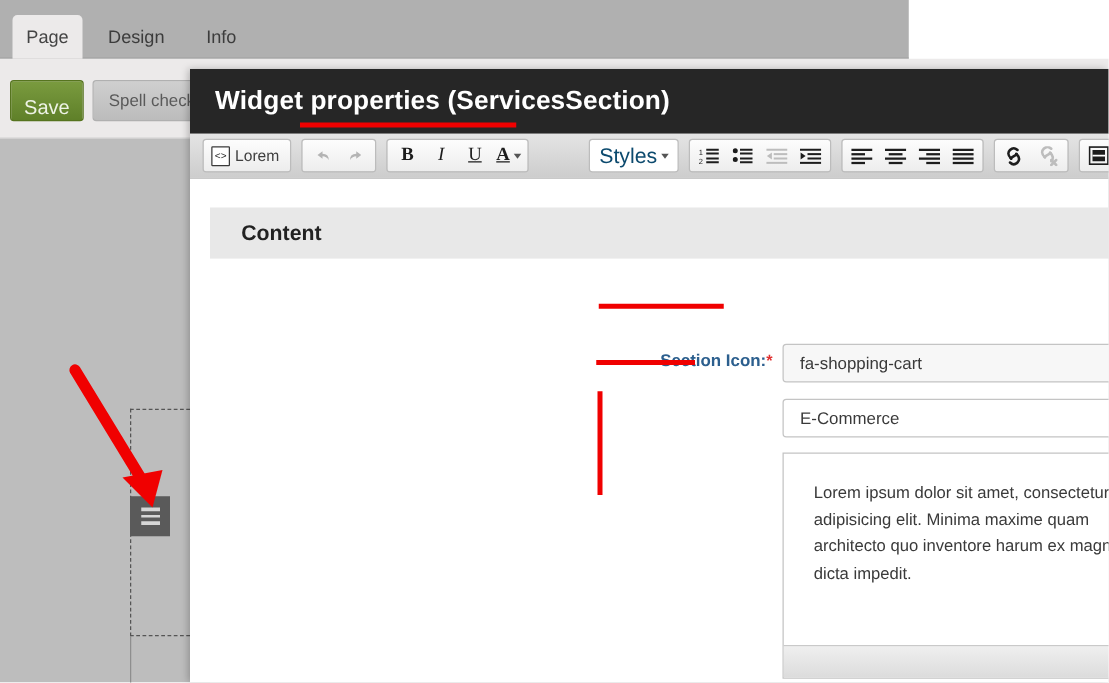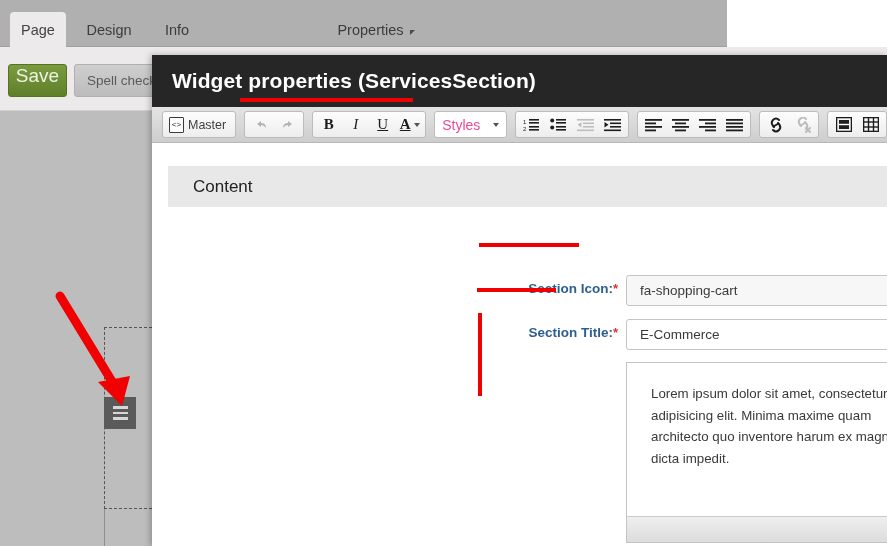--- a/index.html
+++ b/index.html
@@ -41,22 +41,22 @@
   }
   .toolbar-row2 {
     position: absolute; left: 0; top: 47px; width: 887px; height: 64px;
     background: #eceaea; border-bottom: 1px solid #cfcfcf;
   }
   .btn-save {
     position: absolute; left: 8px; top: 64px; width: 59px; height: 33px;
     background: #6b8e34;
     background: linear-gradient(#7a9b3f, #5f8029);
     border: 1px solid #56741f; border-radius: 3px;
-    color: #eef3e6; font-size: 19px;
-    display: flex; align-items: flex-start; justify-content: center;
+    color: #eef3e6; font-size: 16px;
+    display: flex; align-items: flex-end; justify-content: center;
   }
   .btn-spell {
     position: absolute; left: 74px; top: 64px; width: 120px; height: 33px;
     background: #c6c6c6;
     background: linear-gradient(#cfcfcf, #bcbcbc);
     border: 1px solid #b0b0b0; border-radius: 3px;
     color: #5a5a5a; font-size: 13.5px;
     display: flex; align-items: center; padding-left: 12px;
     overflow: hidden; white-space: nowrap;
   }
@@ -138,32 +138,32 @@
   }
   .src-glyph {
     width: 15px; height: 16px; border: 1px solid #3a3a3a; border-radius: 1px;
     font-size: 8px; display: flex; align-items: center; justify-content: center;
     color: #1d1d1d; background: #fff;
   }
   .styles-box {
     display: flex; align-items: center; justify-content: space-between;
     width: 88px; height: 27px;
     background: #ffffff; border: 1px solid #bcbcbc; border-radius: 3px;
-    padding: 0 7px; font-size: 14px; color: #ec4899;
+    padding: 0 7px; font-size: 17px; color: #0c4a6e; margin-left: 40px;
   }
   .ic { display: block; }
 
   
   .content-band {
     position: absolute; left: 16px; top: 111px; width: 719px; height: 41px;
     background: #e8e8e8;
     display: flex; align-items: center; padding-left: 25px;
   }
   .content-band span {
-    font-size: 17px; font-weight: normal; color: #222;
+    font-size: 17px; font-weight: bold; color: #222;
   }
   .form-area {
     position: absolute; left: 16px; top: 152px; width: 719px; height: 339px;
     background: #ffffff;
   }
   .frow { position: absolute; display: flex; }
   .flabel {
     font-size: 13.5px; font-weight: bold; color: #2c5f8e;
     text-align: right; white-space: nowrap;
   }
@@ -221,24 +221,20 @@
     <div class="tabbar">
       <div class="tab active" style="left:10px;width:56px;">
           <span>Page</span>
         </div>
       <div class="tab" style="left:76px;width:66px;justify-content:center;">
           <span>Design</span>
         </div>
       <div class="tab" style="left:152px;width:50px;">
           <span>Info</span>
         </div>
-      <div class="tab" style="left:326px;width:100px;">
-        <span>Properties</span>
-        <i class="tab-caret"></i>
-      </div>
     </div>
 
     <div class="toolbar-row2"></div>
     <div class="btn-save">
         <span>Save</span>
       </div>
     <div class="btn-spell">
         <span>Spell check</span>
       </div>
 
@@ -263,21 +259,21 @@
 
     <div class="dialog-title">
       <span>Widget properties (ServicesSection)</span>
     </div>
 
     <div class="ck-toolbar">
 
       <div class="tgroup">
         <div class="tbtn wide">
           <span class="src-glyph">&lt;&gt;</span>
-          <span>Master</span>
+          <span>Lorem</span>
         </div>
       </div>
 
       <div class="tgroup">
         <div class="tbtn dim">
           <svg class="ic" width="16" height="16" viewBox="0 0 16 16">
             <path d="M4 7 L8 4 L8 6 Q13 6 13 11 Q11 8 8 8 L8 10 Z" fill="#b4b4b4"></path>
           </svg>
         </div>
         <div class="tbtn dim">
@@ -434,23 +430,20 @@
     <div class="form-area">
 
       <div class="frow" style="left:210px; top:74px; width:240px; justify-content:flex-end;">
         <span class="flabel"><span>Section Icon:</span><span class="ast">*</span></span>
       </div>
       <div class="field-icon">
         <span>fa-shopping-cart</span>
 
       </div>
 
-      <div class="frow" style="left:210px; top:118px; width:240px; justify-content:flex-end;">
-        <span class="flabel"><span>Section Title:</span><span class="ast">*</span></span>
-      </div>
       <div class="field-title">
         <span>E-Commerce</span>
       </div>
 
       <div class="field-info">
         <div class="info-text">Lorem ipsum dolor sit amet, consectetur adipisicing elit. Minima maxime quam architecto quo inventore harum ex magni, dicta impedit.</div>
         <div class="info-footer"></div>
       </div>
     </div>
   </div>

